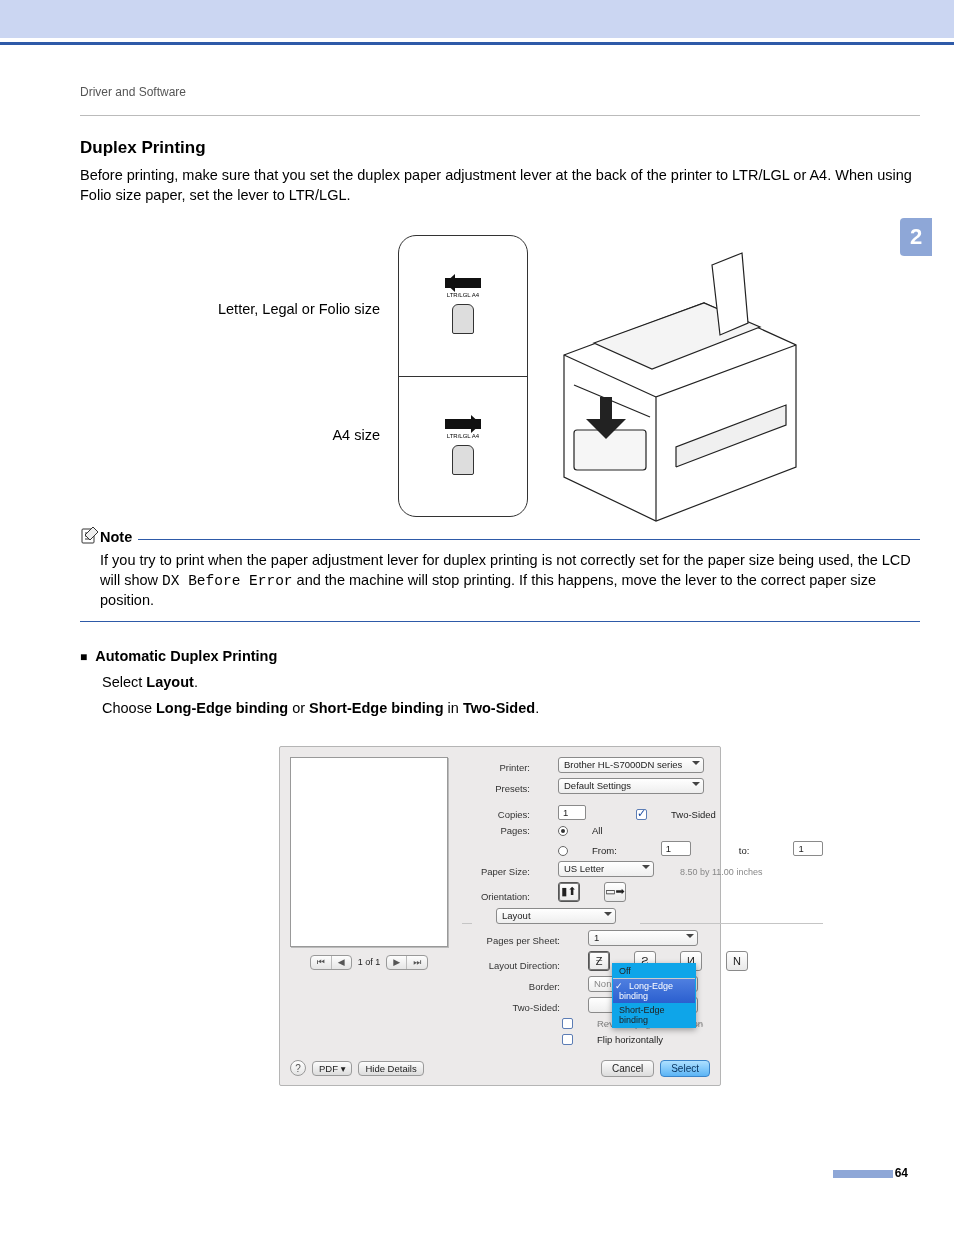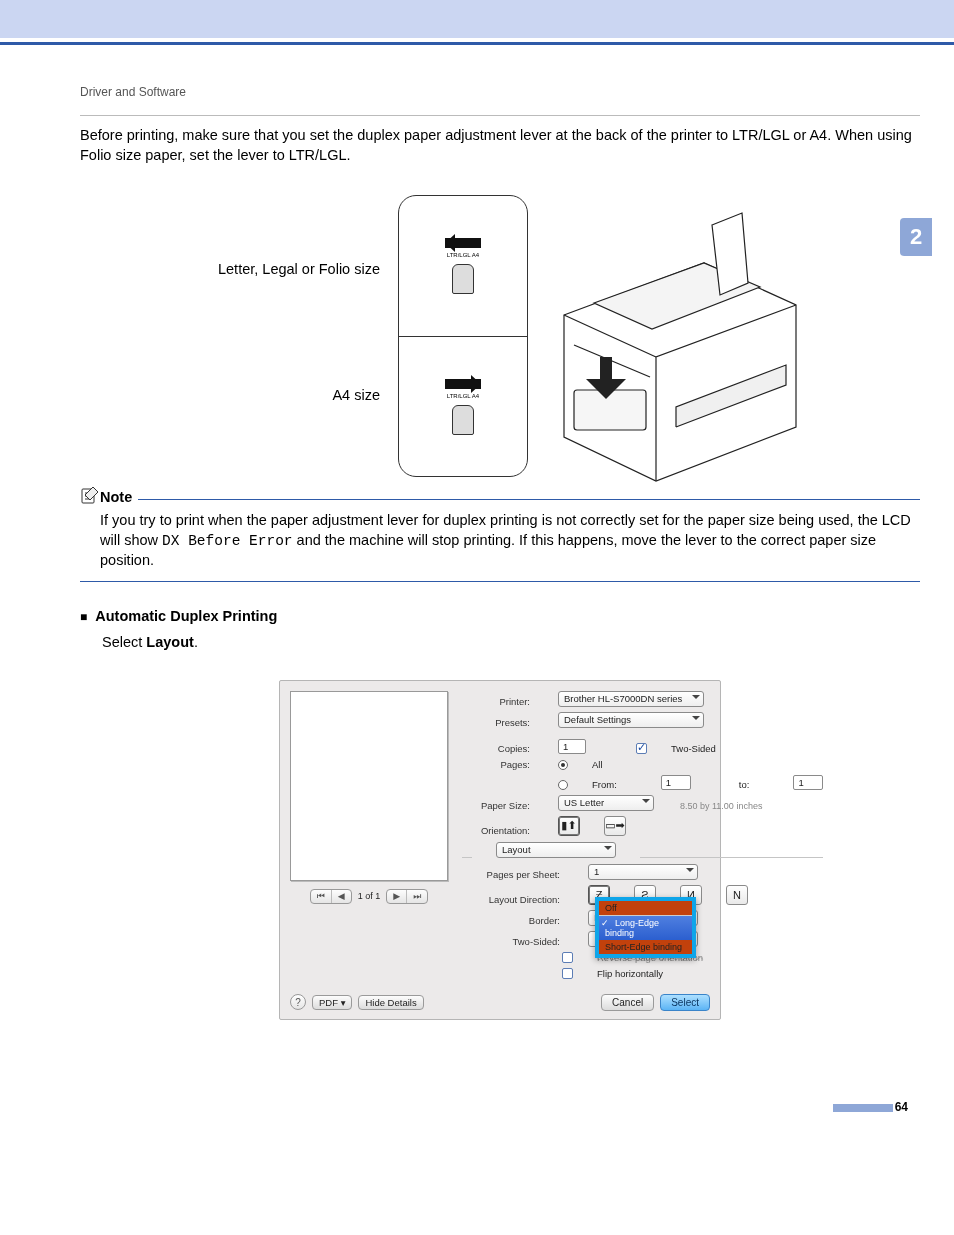--- a/index.html
+++ b/index.html
@@ -196,24 +196,24 @@
 .orient {
   width:22px; height:20px; border:1px solid #8a8a8a; border-radius:3px;
   background: linear-gradient(#fff,#e9e9e9);
   display:inline-flex; align-items:center; justify-content:center;
   margin-right:4px; font-size:11px;
 }
 .orient.active { border-color:#555; box-shadow: inset 0 0 0 1px #777; }
 .dim { color:#888; font-size:9px; margin-left:6px; }
 .dropdown-open {
   position:absolute; right: 24px; top: 216px;
-  width: 101px; font-size:9px;
-  border:4px solid #0ea5e9;
+  width: 84px; font-size:9px;
+  border:1px solid #0ea5e9;
   box-shadow: 0 2px 6px rgba(0,0,0,.35);
-  background:#c2410c;
+  background:#0ea5e9;
 }
 .dropdown-open .opt { padding:2px 6px; }
 .dropdown-open .opt.hl {
   background: linear-gradient(#4f7fe0,#2b5fcf); color:#fff; position:relative;
 }
 .dropdown-open .opt.hl::before {
   content:"✓"; position:absolute; left:2px; color:#fff; font-size:9px;
 }
 .dropdown-open .opt.hl span { margin-left:10px; }
 .dropdown-open .sep2 { border-top:1px solid #ccc; margin:0; }
@@ -250,20 +250,21 @@
 </head>
 <body>
 
 <div class="topbar"></div>
 <div class="topbar-line"></div>
 <div class="page-tab">2</div>
 
 <div class="content">
   <div class="breadcrumb">Driver and Software</div>
 
+  <div class="h2">Duplex Printing</div>
   <div class="bodytext">Before printing, make sure that you set the duplex paper adjustment lever at the back of the printer to LTR/LGL or A4. When using Folio size paper, set the lever to LTR/LGL.</div>
 
   <div class="lever-row">
     <div class="lever-labels">
       <div class="lever-label-1">Letter, Legal or Folio size</div>
       <div class="lever-label-2">A4 size</div>
     </div>
     <div class="diagram-box">
       <div class="lever-stack">
         <div class="lever-panel">
@@ -318,20 +319,23 @@
 
   <div class="spacer"></div>
 
   <div class="bullet">
     <span class="sq">■</span>
     <strong>Automatic Duplex Printing</strong>
   </div>
   <div class="indent">
     <span>Select </span><strong>Layout</strong><span>.</span>
   </div>
+  <div class="indent">
+    <span>Choose </span><strong>Long-Edge binding</strong><span> or </span><strong>Short-Edge binding</strong><span> in </span><strong>Two-Sided</strong><span>.</span>
+  </div>
 
   <div class="dialog-wrap">
     <div class="dialog">
       <div style="display:flex;">
         <div class="dlg-left">
           <div class="preview"></div>
           <div class="pager">
             <span class="seg">
                 <span>⏮</span>
                 <span>◀</span>

